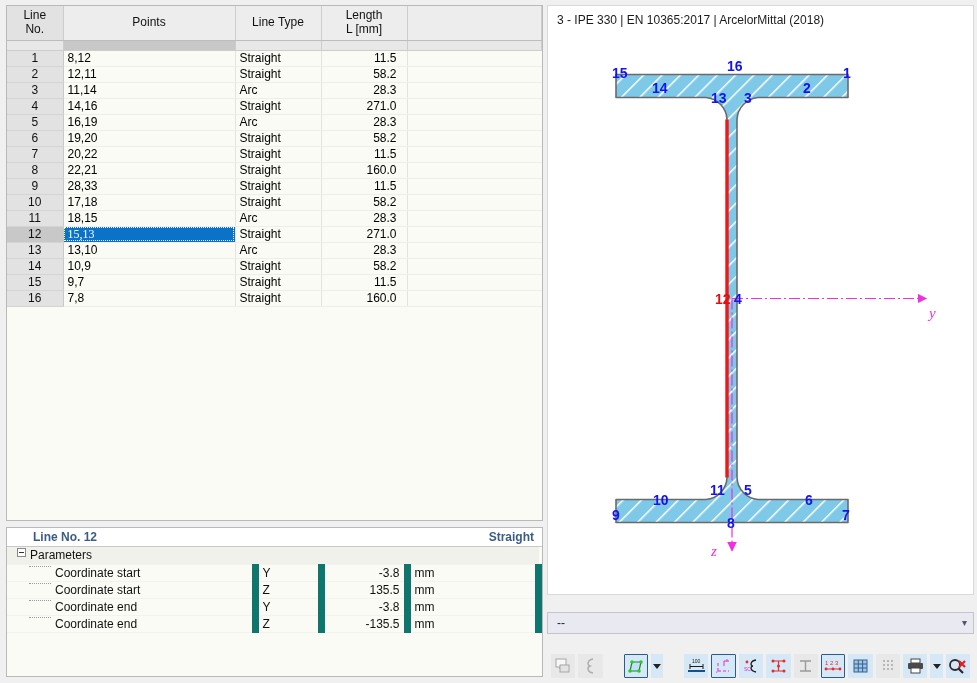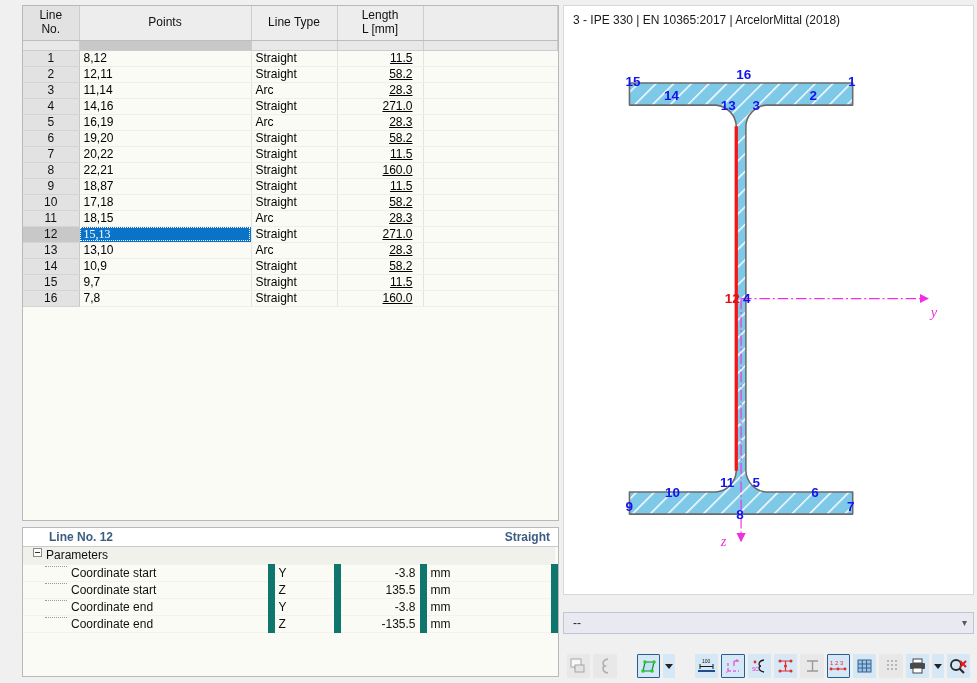--- a/index.html
+++ b/index.html
@@ -51,21 +51,20 @@
     z-index: 2;
     color: #000;
   }
 
   
   .body {
     flex: 1 1 auto;
     display: flex;
     min-height: 0;
     background: #7f1d1d;
-    margin-left: 16px;
   }
 
   .leftpane {
     width: 543px;
     flex: 0 0 543px;
     display: flex;
     flex-direction: column;
     background: #f0f0f0;
     min-height: 0;
   }
@@ -142,21 +141,21 @@
     white-space: nowrap;
     overflow: hidden;
   }
   tbody.rows td.cell-no {
     background: #e2e2e2;
     text-align: center;
     border-right: 1px solid #c9c9c9;
     border-bottom: 1px solid #d4d4d4;
     color: #111;
   }
-  tbody.rows td.cell-len { text-align: right; padding-right: 10px; text-decoration: underline; }
+  tbody.rows td.cell-len { text-align: right; padding-right: 10px; }
   tbody.rows td.cell-pad { border-right: none; }
 
   tbody.rows tr.selected td.cell-no { background: #c8c8c8; }
   tbody.rows tr.selected td.cell-pts {
     background: #0a73c8;
     color: #fff;
     outline: 1px dotted #ffffff;
     outline-offset: -2px;
     font-family: Liberation Serif, serif;
   }
@@ -403,21 +402,21 @@
               </tr>
               <tr>
                 <td class="cell-no">8</td>
                 <td class="cell-pts">22,21</td>
                 <td class="cell-type">Straight</td>
                 <td class="cell-len">160.0</td>
                 <td class="cell-pad"></td>
               </tr>
               <tr>
                 <td class="cell-no">9</td>
-                <td class="cell-pts">18,87</td>
+                <td class="cell-pts">28,33</td>
                 <td class="cell-type">Straight</td>
                 <td class="cell-len">11.5</td>
                 <td class="cell-pad"></td>
               </tr>
               <tr>
                 <td class="cell-no">10</td>
                 <td class="cell-pts">17,18</td>
                 <td class="cell-type">Straight</td>
                 <td class="cell-len">58.2</td>
                 <td class="cell-pad"></td>

